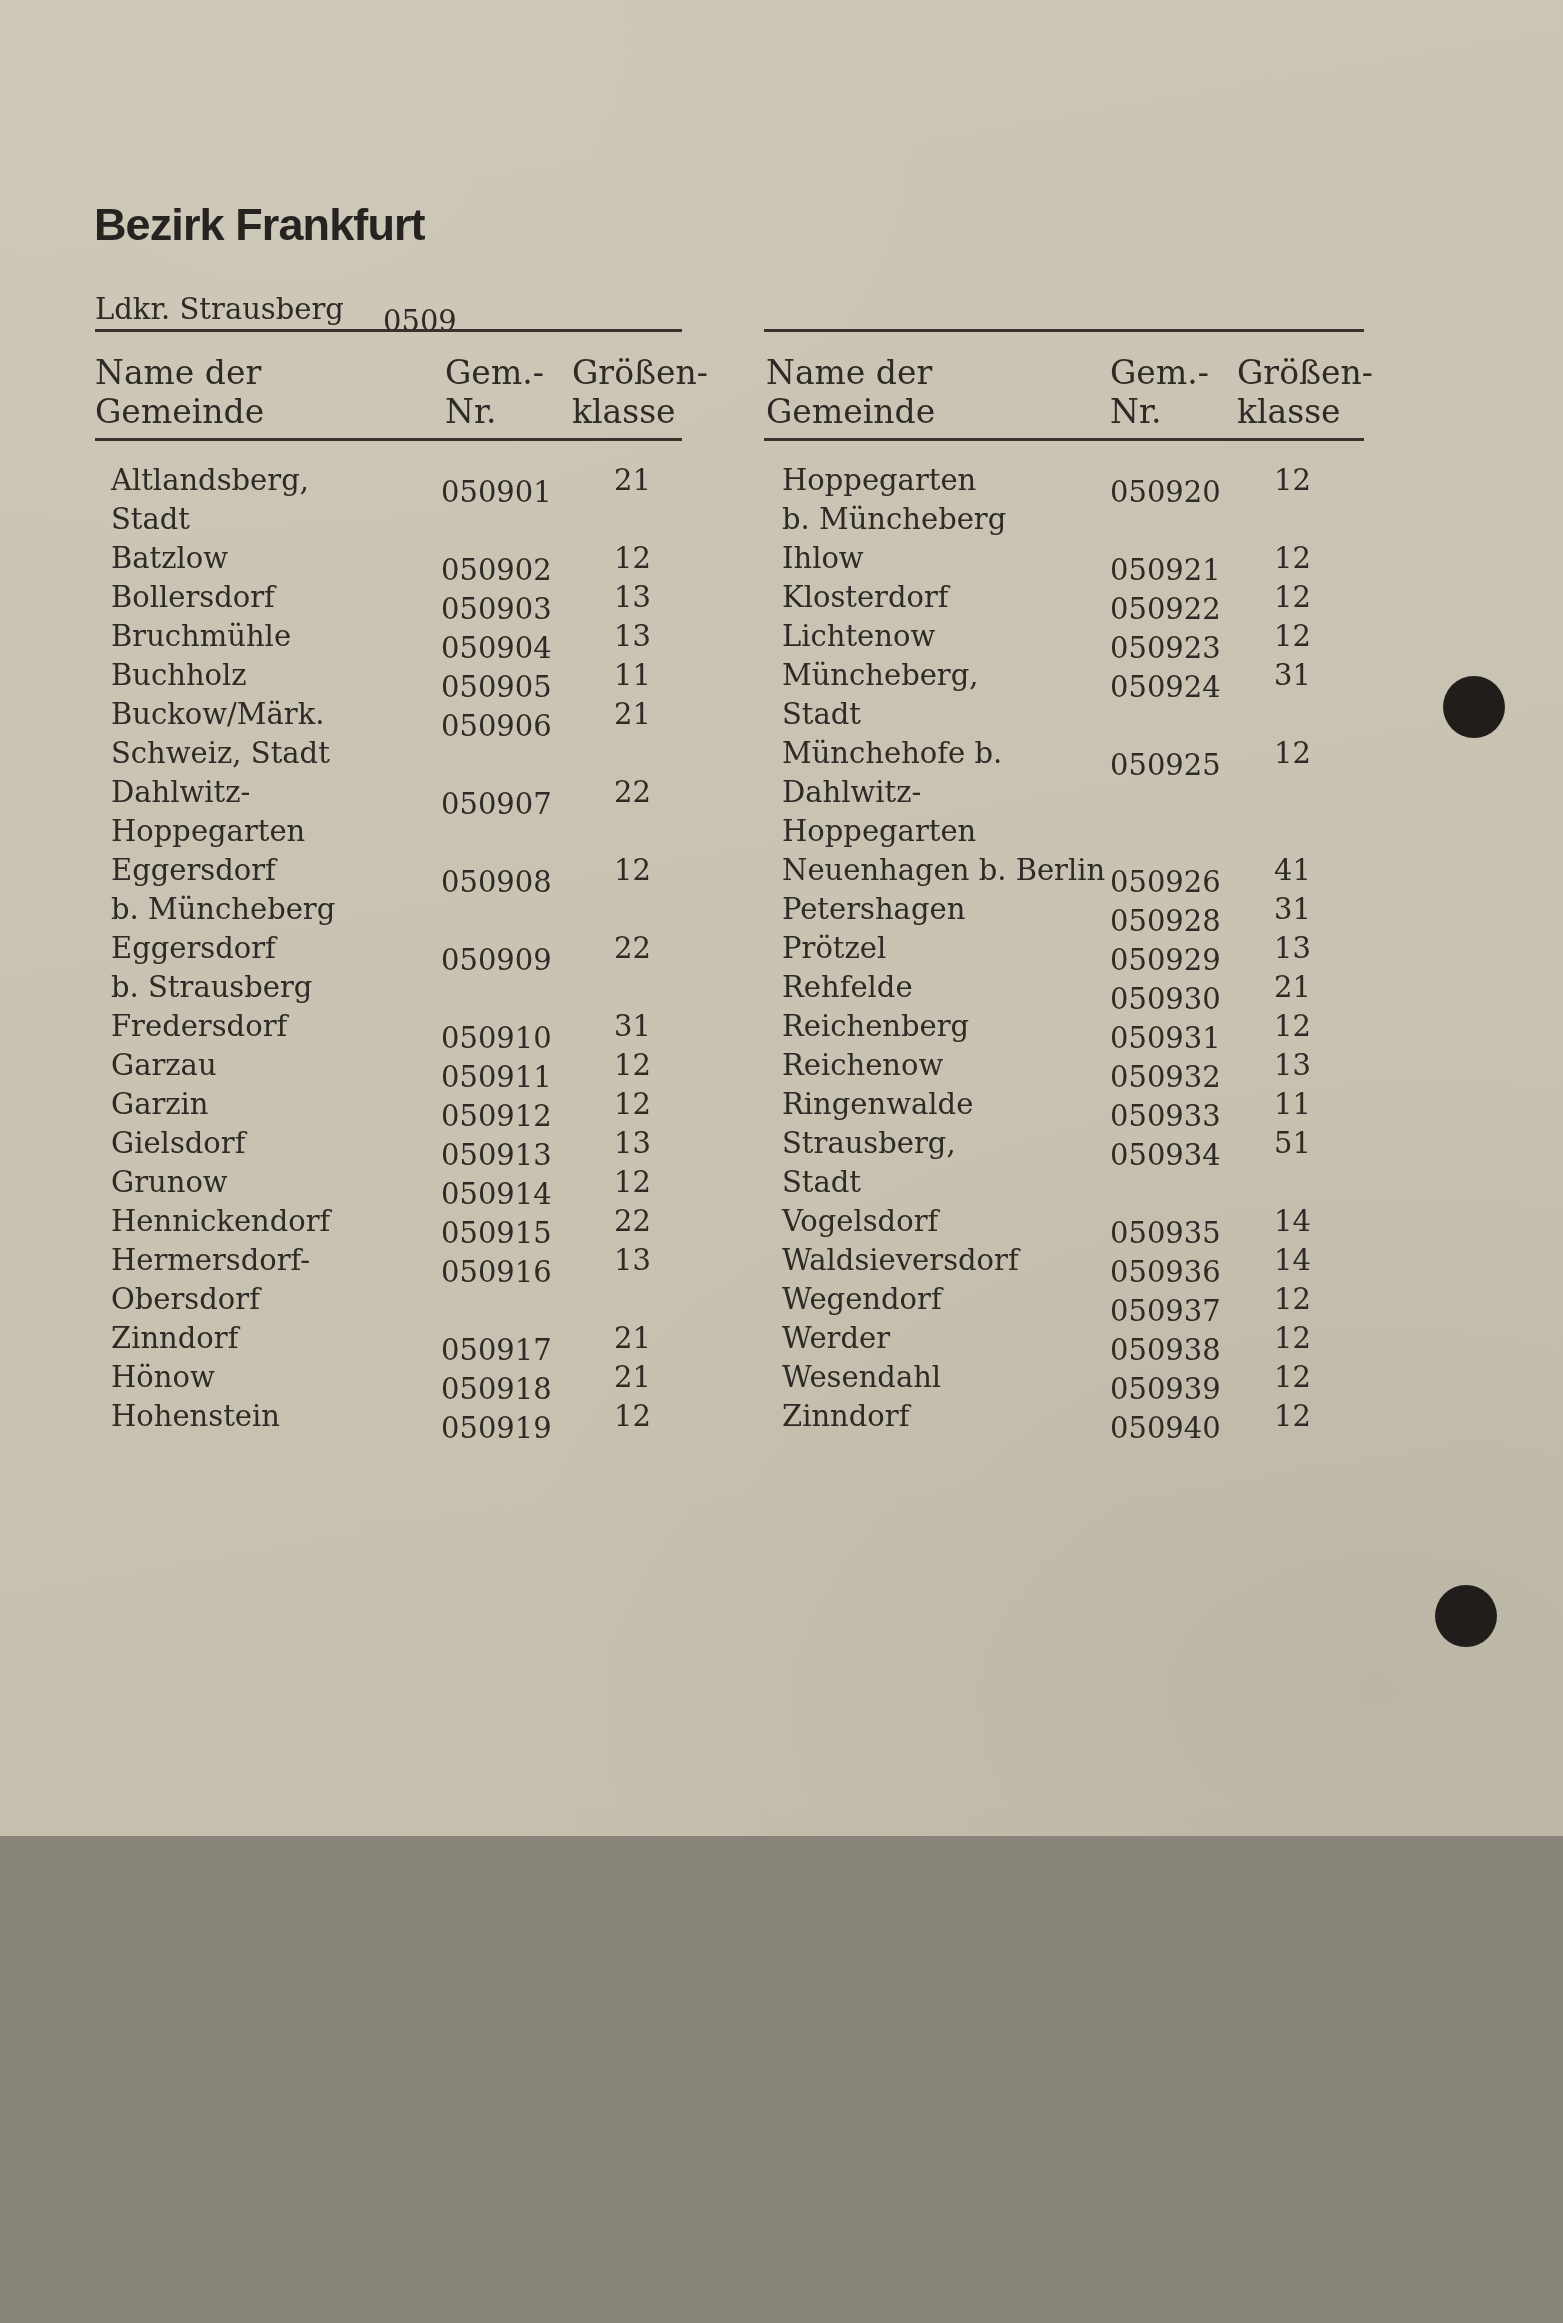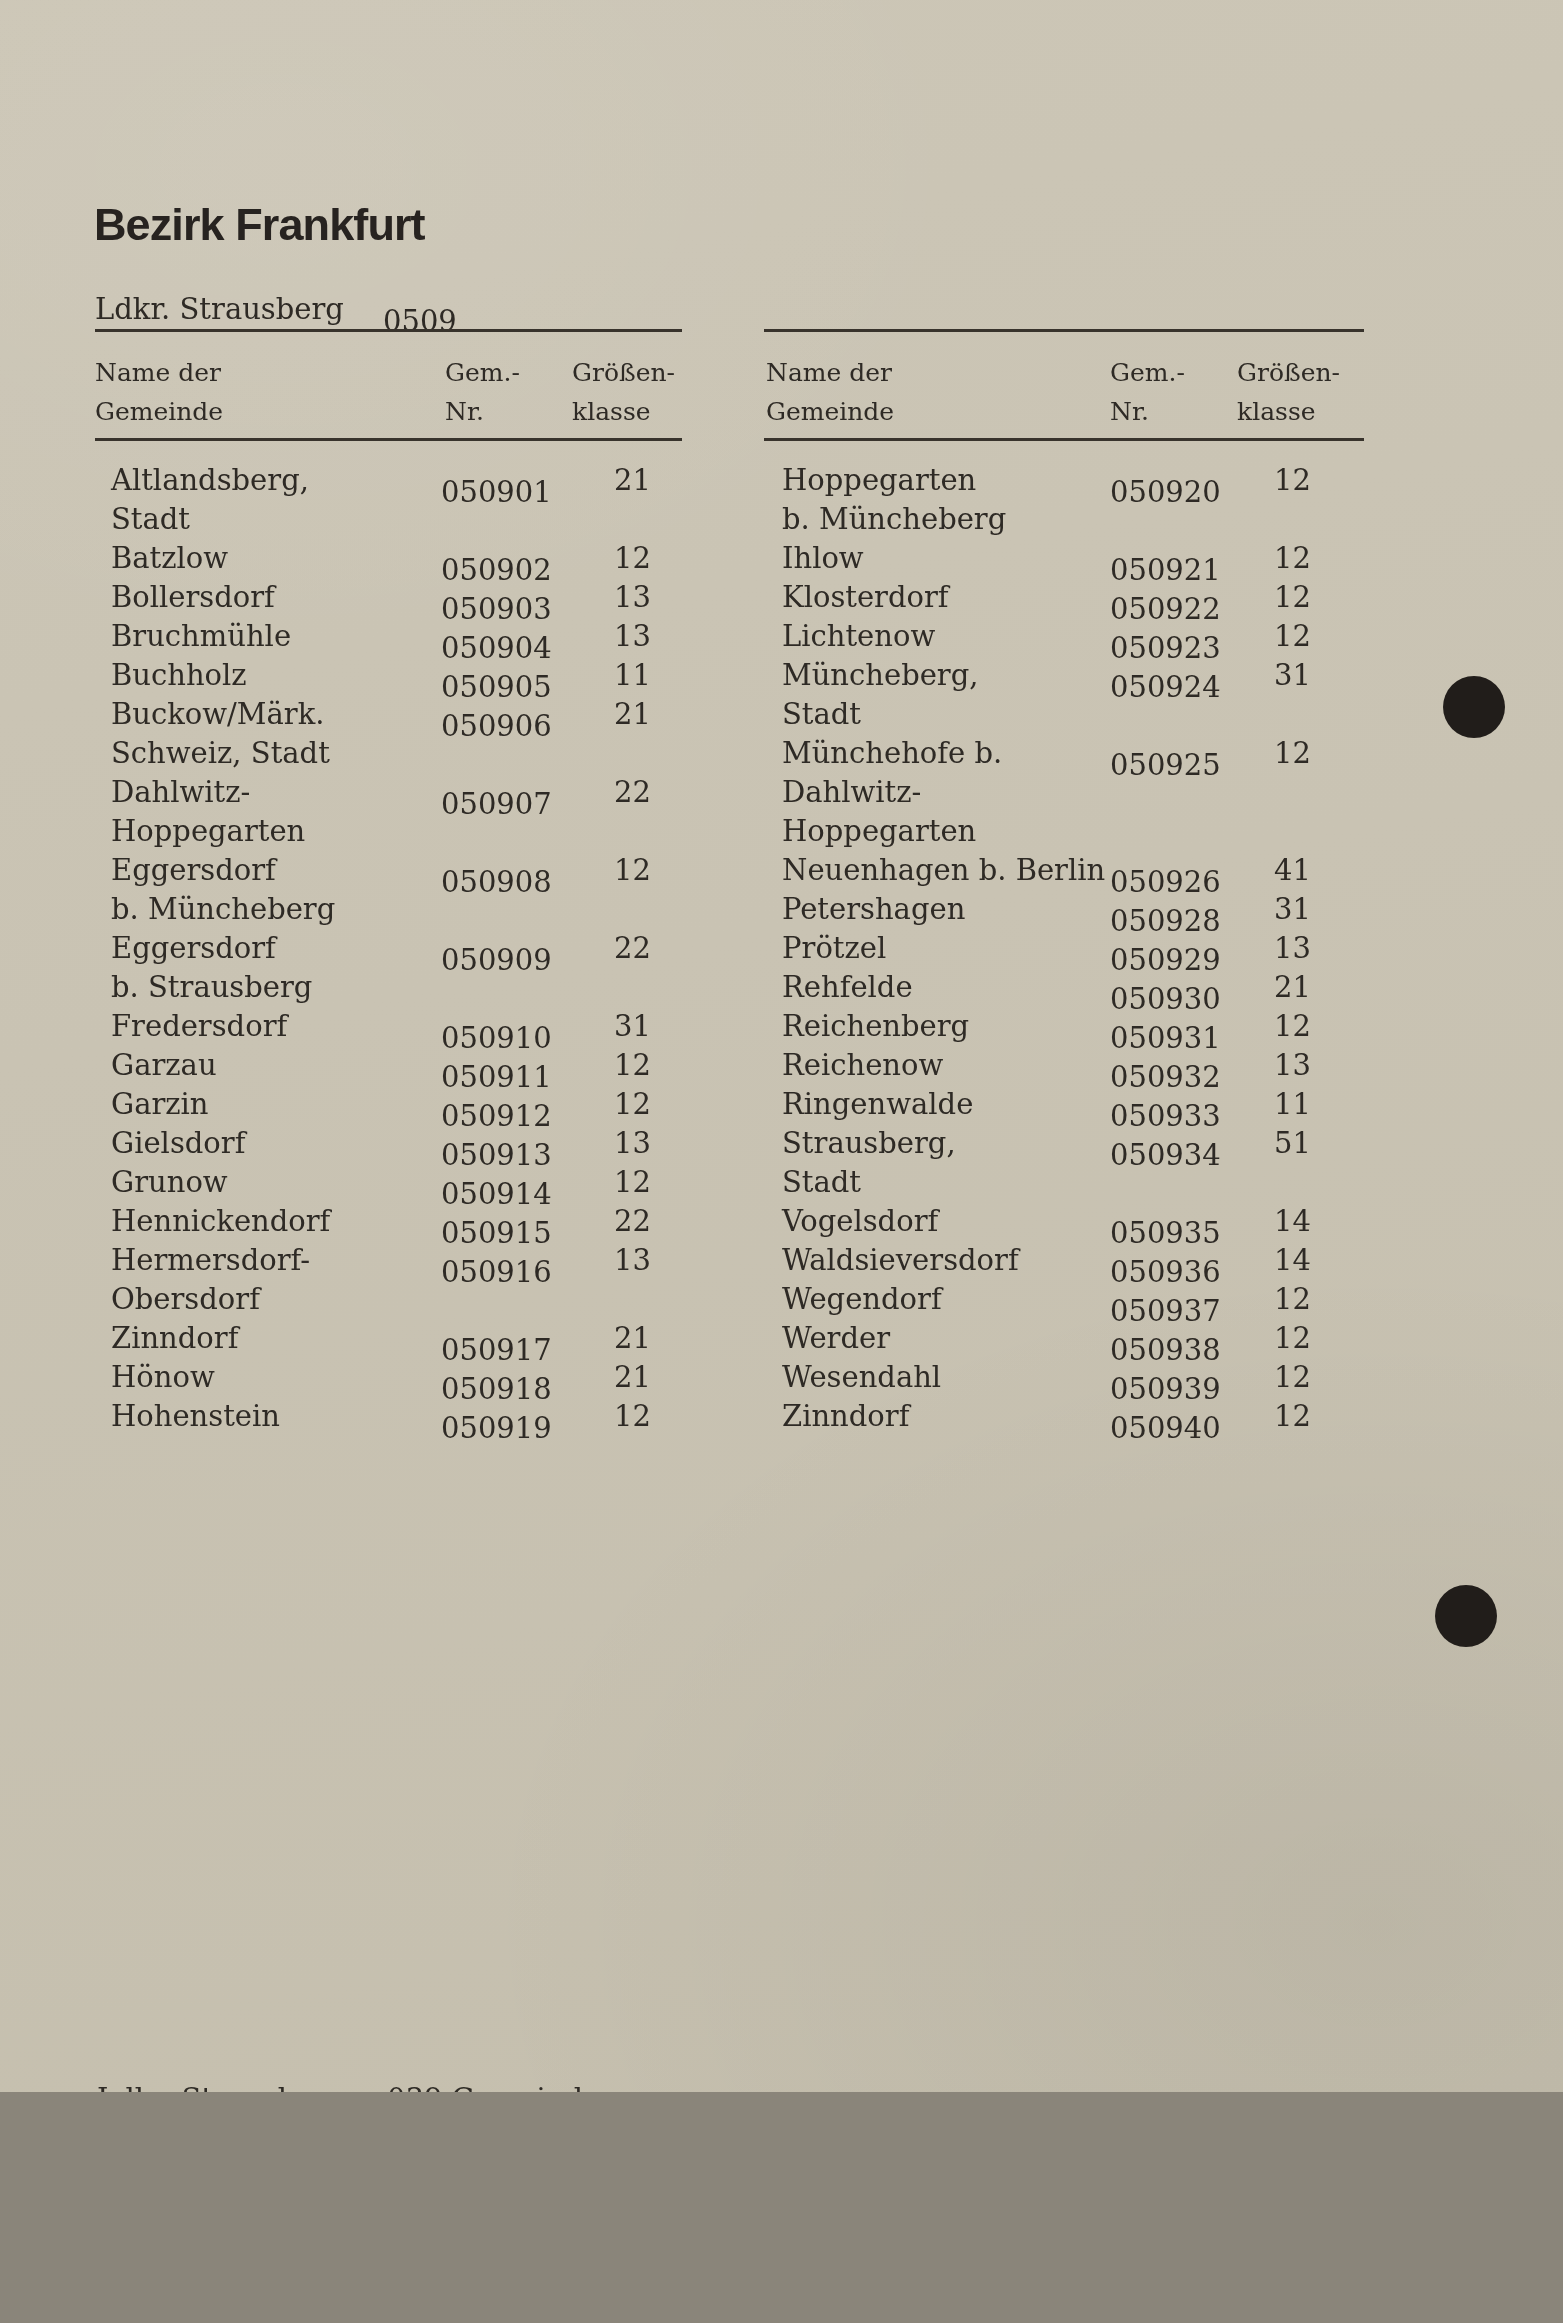--- a/index.html
+++ b/index.html
@@ -1,18 +1,18 @@
 <!DOCTYPE html>
 <html style="font-size:15px"><head>
 <meta charset="utf-8">
 <style>
   html,body { margin:0; padding:0; background:#8a857a; }
   .page {
     position:relative;
-    width:1564px; height:2092px;
+    width:1564px; height:1836px;
     margin:0 auto;
     background:
       radial-gradient(1218px 843px at 18% 8%, rgba(255,255,255,0.06), transparent 60%),
       radial-gradient(1405px 1031px at 88% 92%, rgba(0,0,0,0.05), transparent 65%),
       linear-gradient(170deg, #ccc6b6 0%, #c9c3b3 45%, #c5bfae 100%);
     overflow:hidden;
     font-family:"DejaVu Serif", serif;
     color:#2e2a25;
   }
   .title {
@@ -25,21 +25,21 @@
   .subtitle .code { position:absolute; left:288px; top:12px; }
 
   .rule { position:absolute; height:2.8px; background:#38332c; }
   .rule-l1 { left:95px; top:329px; width:587px; }
   .rule-l2 { left:95px; top:438px; width:587px; }
   .rule-r1 { left:764px; top:329px; width:600px; }
   .rule-r2 { left:764px; top:438px; width:600px; }
 
   .hcell {
     position:absolute; top:353px;
-    font-size:25px; line-height:39px; white-space:pre-line;
+    font-size:33px; line-height:39px; white-space:pre-line;
   }
   .h-name-l { left:95px; } .h-nr-l { left:445px; } .h-size-l { left:572px; }
   .h-name-r { left:766px; } .h-nr-r { left:1110px; } .h-size-r { left:1237px; }
 
   .rows { position:absolute; top:461px; font-size:29px; }
   .rows-left  { left:95px; width:618px; --nr-x:346px; --size-x:519px; }
   .rows-right { left:766px; width:618px; --nr-x:344px; --size-x:508px; }
   .row { position:relative; }
   .cell-name { line-height:39px; white-space:pre-line;margin-left:16px; }
   .cell-nr   { position:absolute; left:var(--nr-x); top:12px; line-height:39px; }

